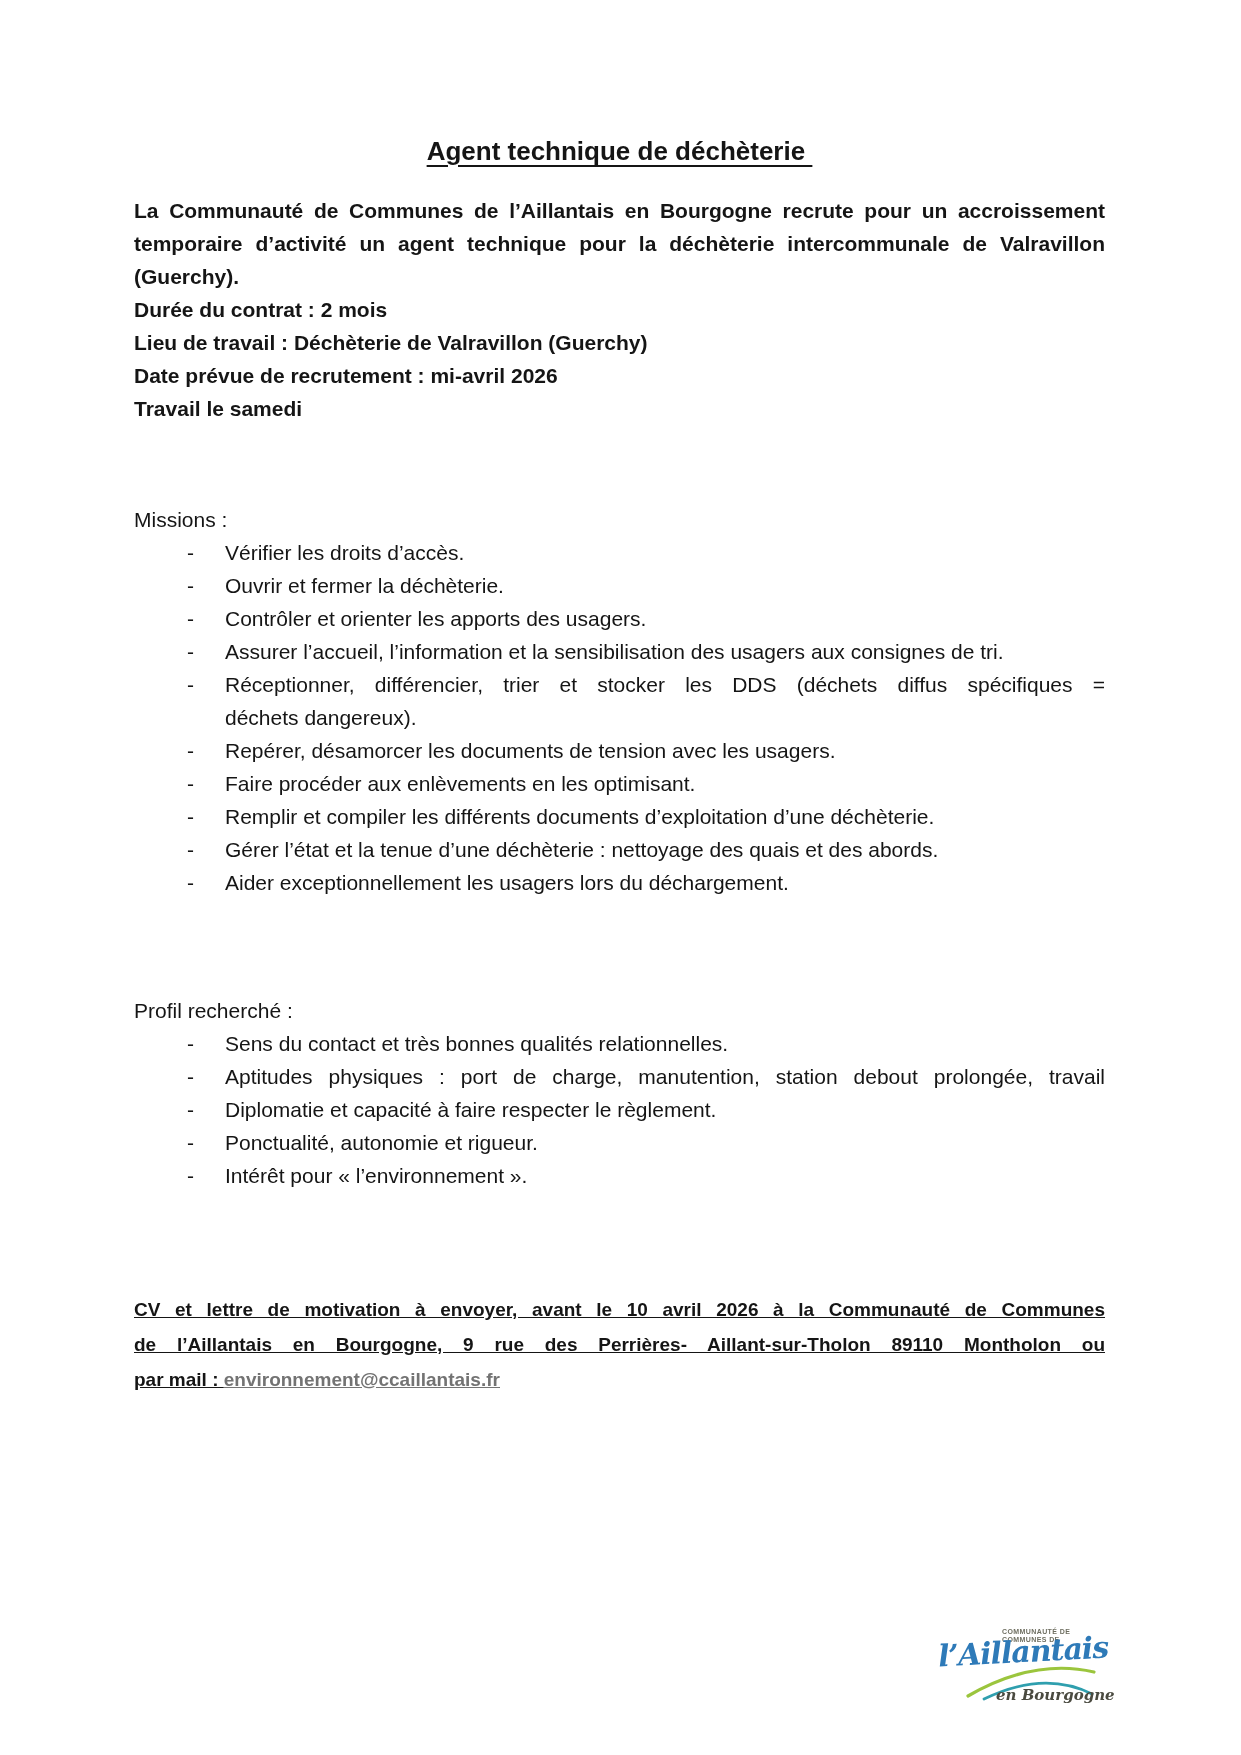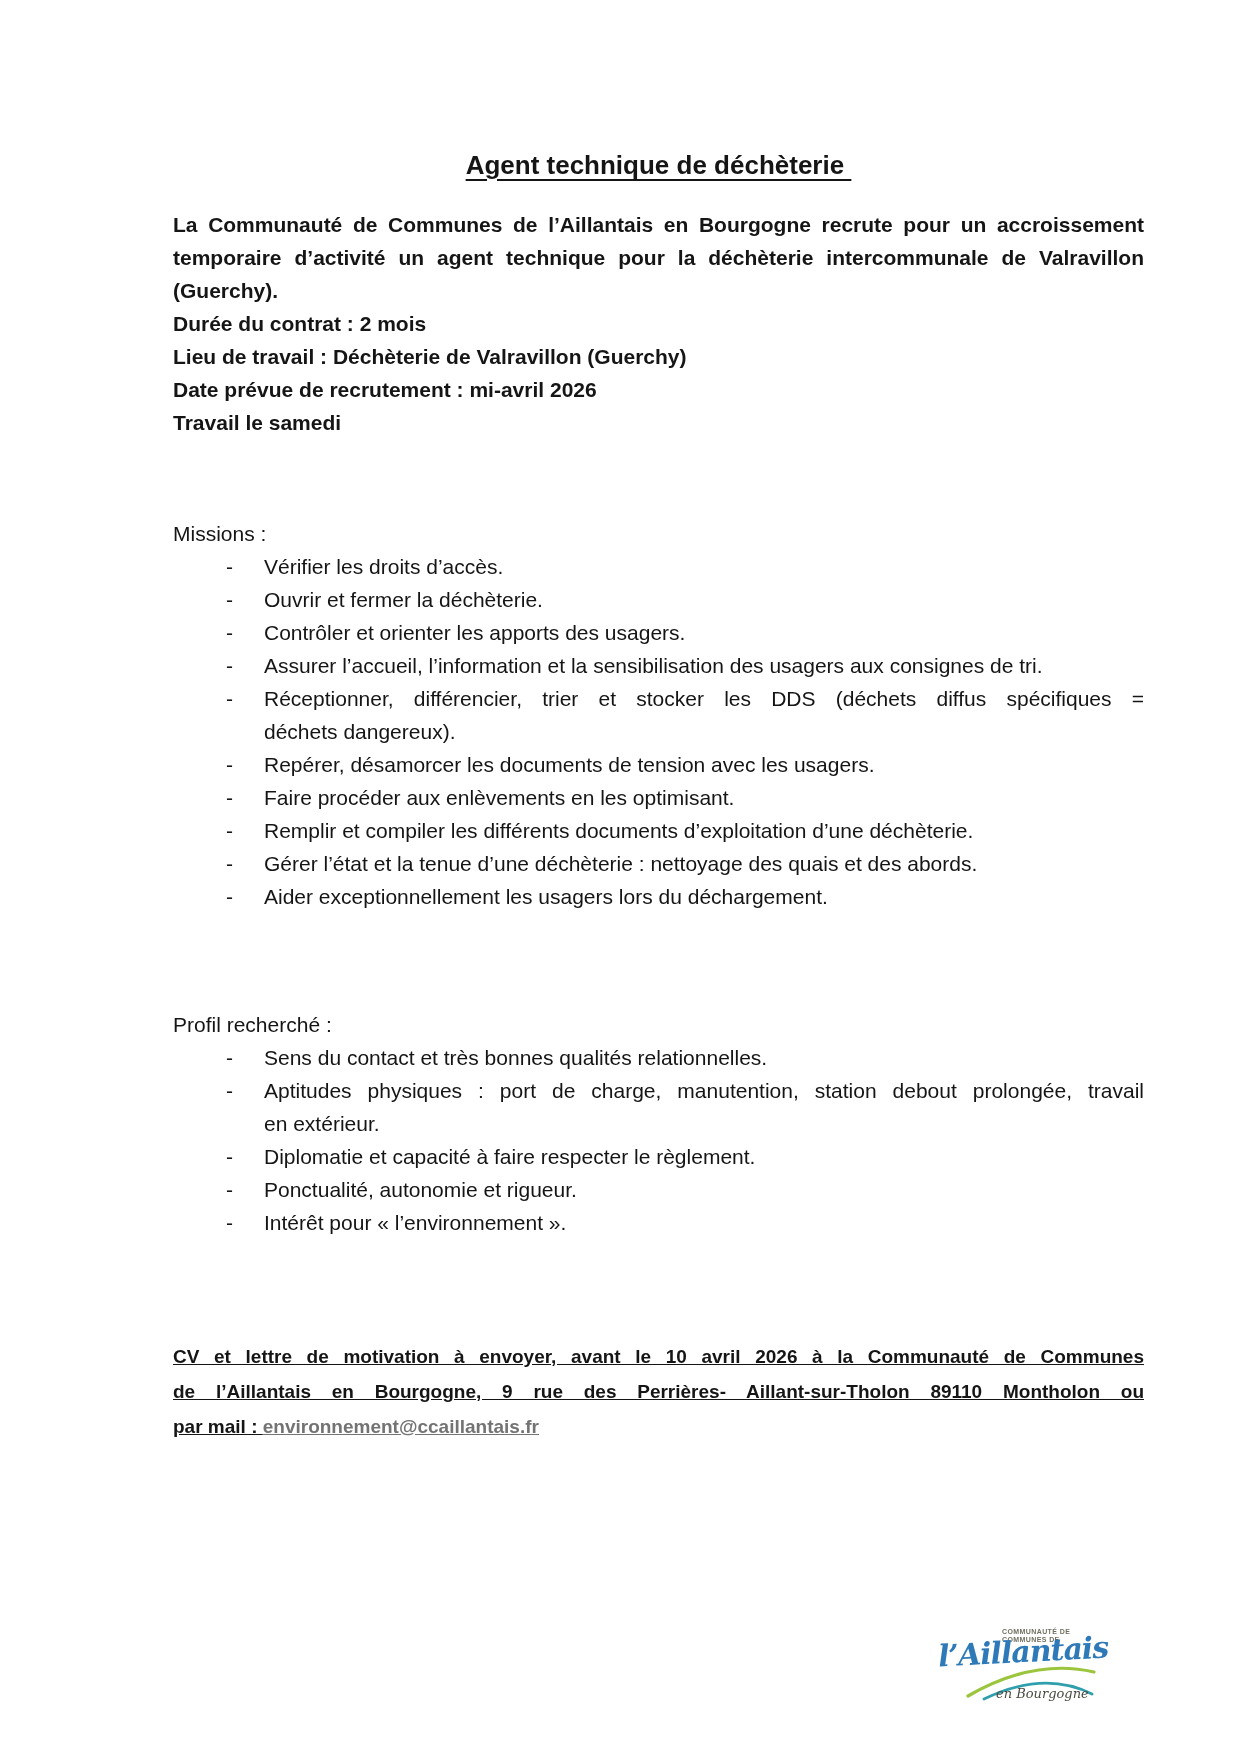--- a/index.html
+++ b/index.html
@@ -1,19 +1,19 @@
 <!DOCTYPE html>
 <html lang="fr"><head>
 <meta charset="utf-8">
 <style>
   html,body{margin:0;padding:0;background:#ffffff;}
   body{width:1241px;height:1755px;font-family:"Liberation Sans",sans-serif;color:#151515;
        -webkit-font-smoothing:antialiased;}
   .page{position:relative;width:1241px;height:1755px;background:#ffffff;overflow:hidden;}
-  .content{position:absolute;left:134px;top:148px;width:971px;margin-left:39px;}
+  .content{position:absolute;left:134px;top:134px;width:971px;}
 
   .doc-title{text-align:center;font-size:26px;font-weight:bold;line-height:34px;margin:0 0 26px 0;}
   .doc-title .ul{text-decoration:underline;text-decoration-thickness:2px;text-underline-offset:5px;}
 
   .para{font-size:21px;line-height:33px;margin:0;}
   .bold{font-weight:bold;}
   .jline{text-align:justify;text-align-last:justify;}
 
   .details{margin:0;}
   .spacer-a{height:78px;}
@@ -32,21 +32,21 @@
 
   
   .logo{position:absolute;left:938px;top:1626px;width:160px;height:82px;}
   .logo .org{position:absolute;left:64px;top:2px;font-size:7px;line-height:8px;
              letter-spacing:.4px;color:#6e6e60;font-weight:bold;white-space:nowrap;}
   .logo .name{position:absolute;left:0;top:8px;font-family:"DejaVu Serif",serif;
               font-style:italic;font-weight:bold;font-size:30px;letter-spacing:-1px;
               color:#2e7ab8;transform:rotate(-3deg);white-space:nowrap;}
   .logo svg{position:absolute;left:8px;top:30px;}
   .logo .region{position:absolute;left:58px;top:60px;font-family:"DejaVu Serif",serif;
-                font-style:italic;font-weight:normal;font-size:13px;color:#4a4a40;white-space:nowrap;}
+                font-style:italic;font-weight:bold;font-size:15px;color:#4a4a40;white-space:nowrap;}
 </style>
 </head>
 <body>
 
 <div class="page">
   <div class="content">
 
     <h1 class="doc-title"><span class="ul">Agent technique de déchèterie&nbsp;</span></h1>
 
     <div class="para bold">
@@ -117,23 +117,20 @@
     <div class="blist">
       <div class="li">
         <span class="marker">-</span>
         <span class="line">Sens du contact et très bonnes qualités relationnelles.</span>
       </div>
       <div class="li">
         <span class="marker">-</span>
         <span class="line jline">Aptitudes physiques : port de charge, manutention, station debout prolongée, travail</span>
       </div>
       <div class="li">
-        <span class="line">en extérieur.</span>
-      </div>
-      <div class="li">
         <span class="marker">-</span>
         <span class="line">Diplomatie et capacité à faire respecter le règlement.</span>
       </div>
       <div class="li">
         <span class="marker">-</span>
         <span class="line">Ponctualité, autonomie et rigueur.</span>
       </div>
       <div class="li">
         <span class="marker">-</span>
         <span class="line">Intérêt pour « l’environnement ».</span>

